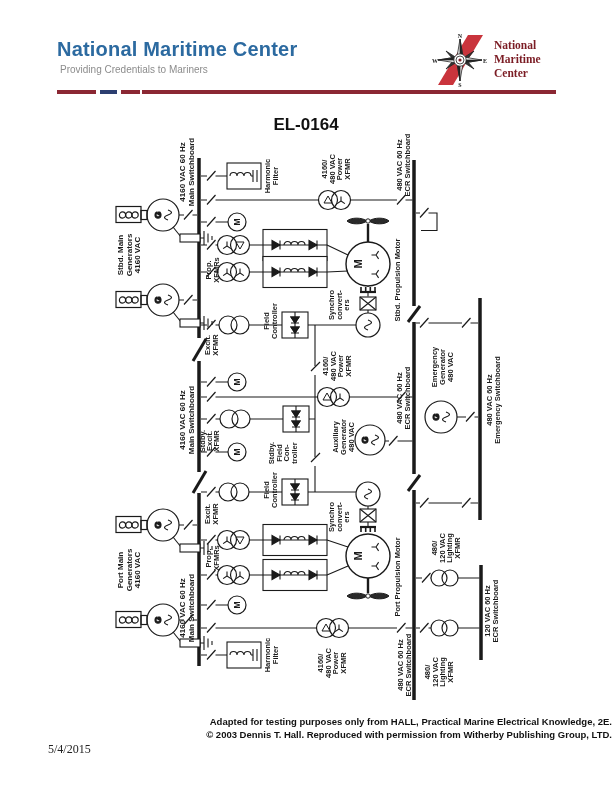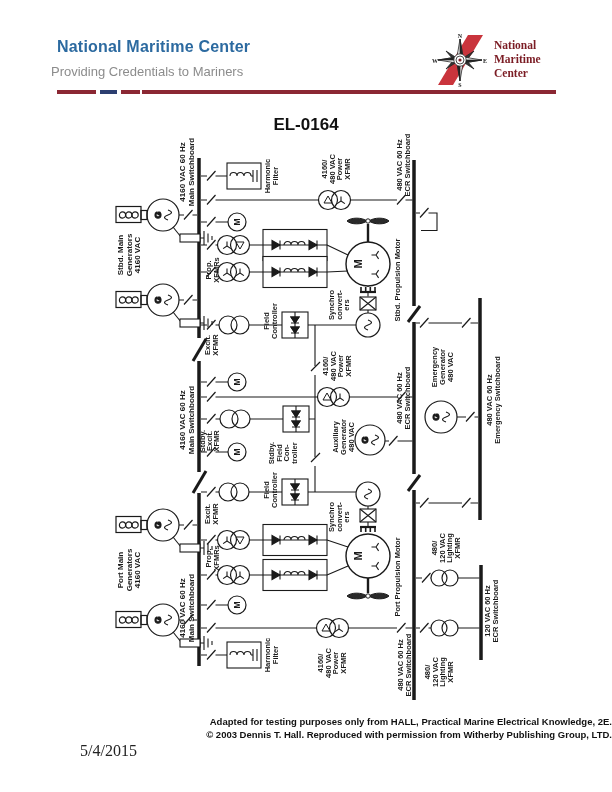--- a/index.html
+++ b/index.html
@@ -1,25 +1,25 @@
 <!DOCTYPE html>
 <html><head>
 <meta charset="utf-8">
 <style>
   html,body{margin:0;padding:0;background:#ffffff;}
   .page{position:relative;width:612px;height:792px;background:#ffffff;overflow:hidden;
         font-family:"Liberation Sans",sans-serif;}
-  .hdr-title{position:absolute;left:57px;top:38px;font-size:16px;font-weight:bold;letter-spacing:.2px;}
-  .hdr-tag{position:absolute;left:51px;top:64px;font-size:13px;}
+  .hdr-title{position:absolute;left:57px;top:38px;font-size:20px;font-weight:bold;letter-spacing:.2px;}
+  .hdr-tag{position:absolute;left:60px;top:64px;font-size:10px;}
   .hdr-rule{position:absolute;left:57px;top:90px;width:499px;height:4px;}
   .logo{position:absolute;left:424px;top:32px;}
   .footer{position:absolute;left:0;top:716px;width:612px;text-align:right;
           font-size:9.5px;font-weight:bold;line-height:12.5px;color:#111;}
   .date{position:absolute;left:48px;top:742px;font-family:"Liberation Serif",serif;
-        font-size:16px;color:#222;margin-left:32px;}
+        font-size:12px;color:#222;}
   svg text{font-family:"Liberation Sans",sans-serif;}
   .logo text{font-family:"Liberation Serif",serif;}
 </style>
 </head>
 <body>
 
 <div class="page">
 
   <div class="hdr-title" style="color:#2c6aa0;">National Maritime Center</div>
   <div class="hdr-tag" style="color:#8c8c8c;">Providing Credentials to Mariners</div>

